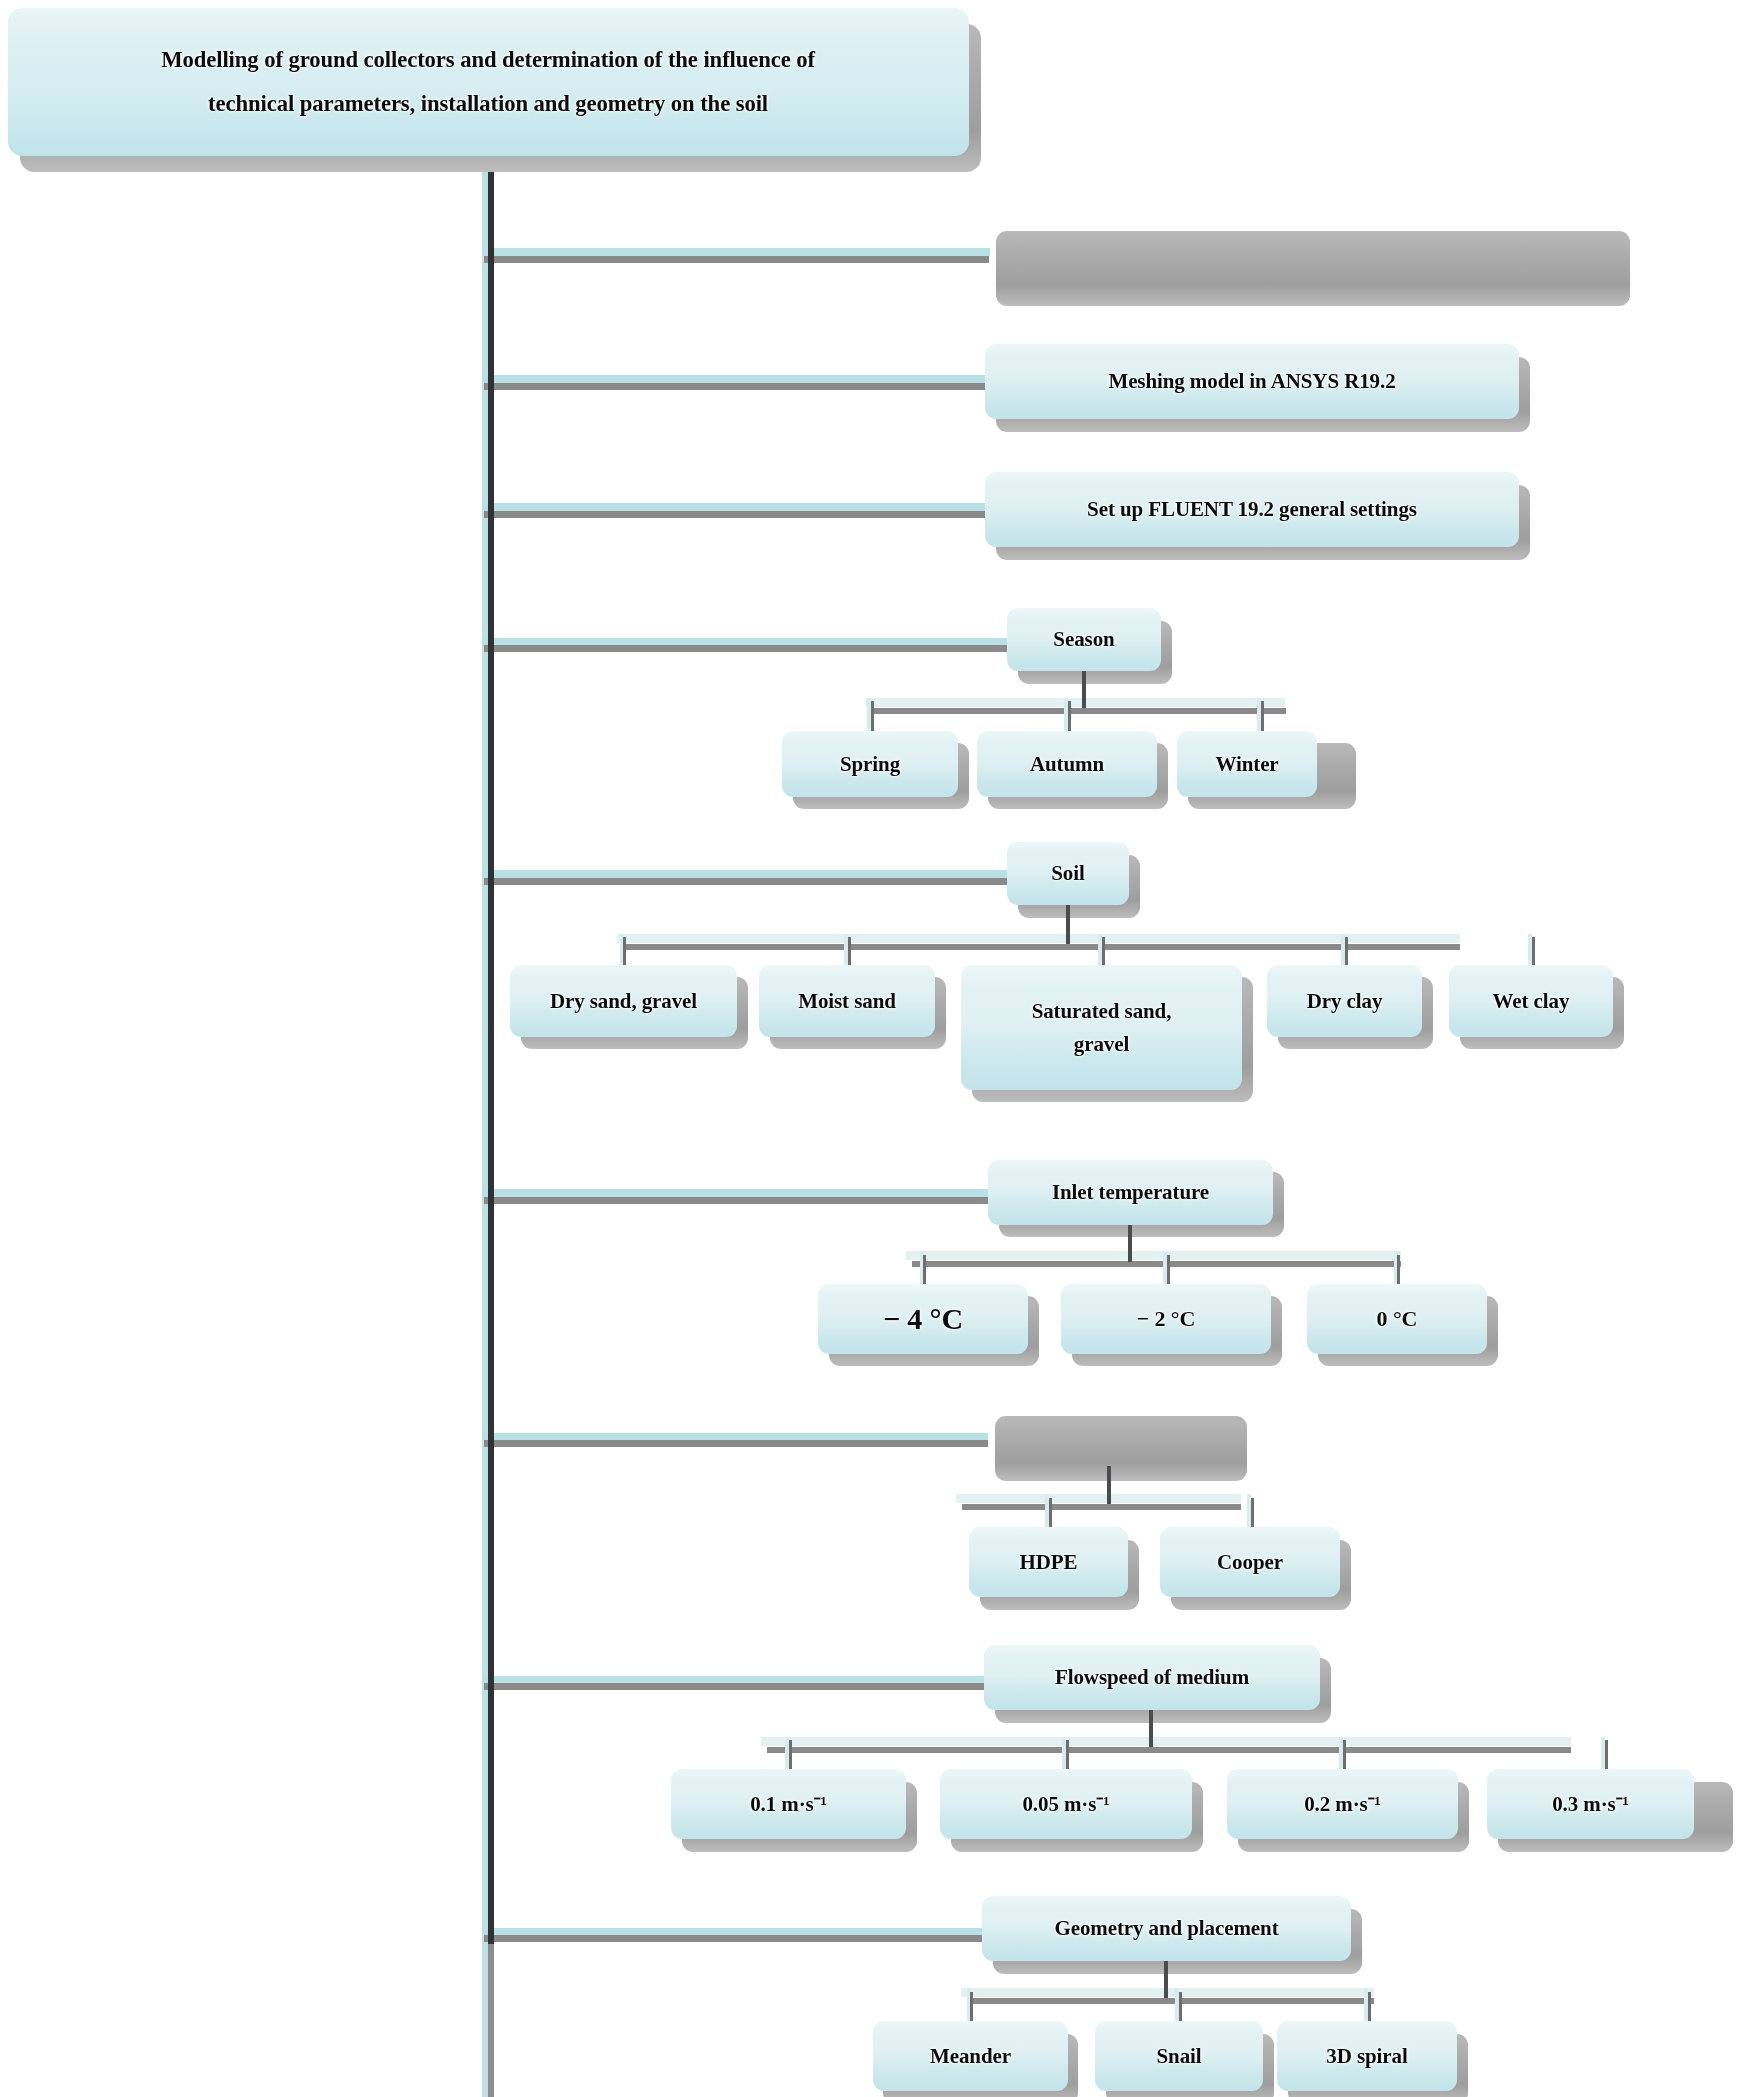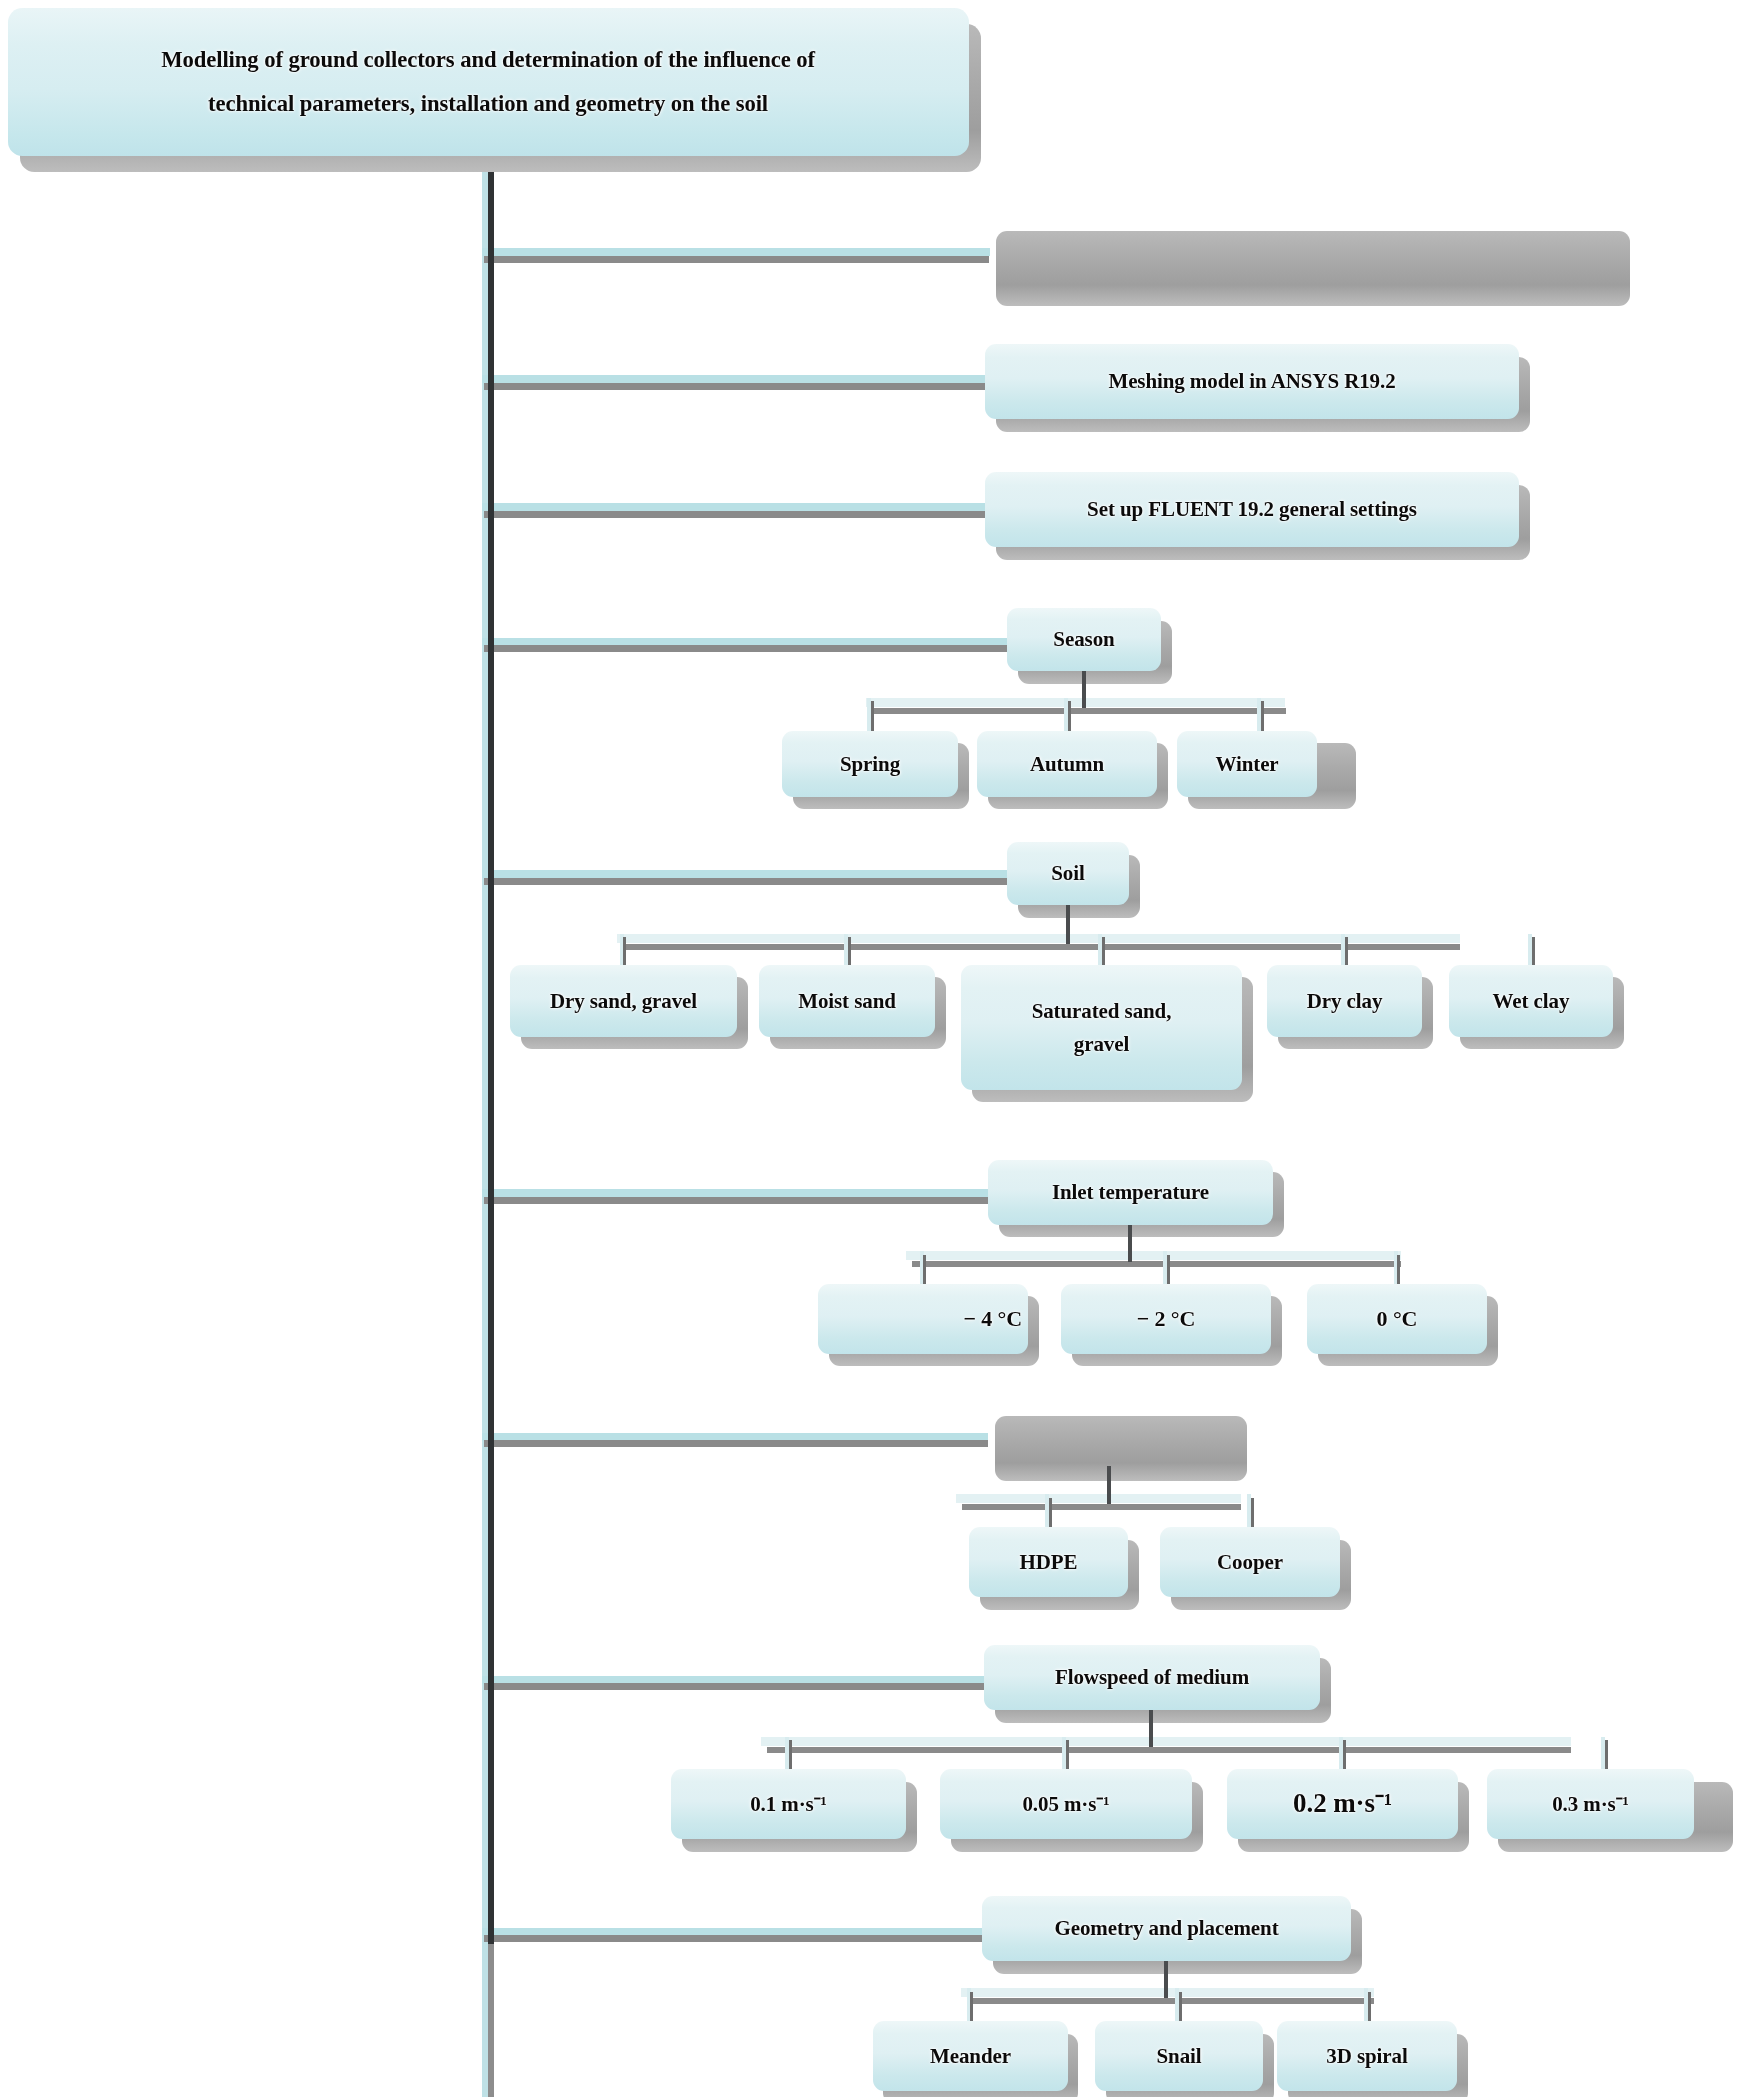--- a/index.html
+++ b/index.html
@@ -159,21 +159,21 @@
     <div class="shadow" style="left: 999px; top: 1172px; width: 285px; height: 65px;"></div>
     <div class="node" style="left: 988px; top: 1160px; width: 285px; height: 65px; font-size: 21px;">
       <span class="lbl">Inlet temperature</span>
     </div>
     <div class="stem-sh" style="left: 1128px; top: 1223px; width: 4.2px; height: 39px;"></div>
     <div class="bar" style="left: 906px; top: 1251px; width: 495px; height: 9.2px;"></div>
     <div class="bar-sh" style="left: 912px; top: 1261px; width: 489px; height: 5.9px;"></div>
     <div class="drop" style="left: 920px; top: 1251px; width: 3.8px; height: 37px;"></div>
     <div class="drop-sh" style="left: 923px; top: 1255px; width: 3.4px; height: 34px;"></div>
     <div class="shadow" style="left: 829px; top: 1296px; width: 210px; height: 70px;"></div>
-    <div class="node" style="left: 818px; top: 1284px; width: 210px; height: 70px; font-size: 22px; justify-content: flex-end;">
+    <div class="node" style="left: 818px; top: 1284px; width: 210px; height: 70px; font-size: 30px;">
       <span class="lbl">−  4 °C</span>
     </div>
     <div class="drop" style="left: 1163px; top: 1251px; width: 3.8px; height: 37px;"></div>
     <div class="drop-sh" style="left: 1167px; top: 1255px; width: 3.4px; height: 34px;"></div>
     <div class="shadow" style="left: 1072px; top: 1296px; width: 210px; height: 70px;"></div>
     <div class="node" style="left: 1061px; top: 1284px; width: 210px; height: 70px; font-size: 22px;">
       <span class="lbl">− 2 °C</span>
     </div>
     <div class="drop" style="left: 1394px; top: 1251px; width: 3.8px; height: 37px;"></div>
     <div class="drop-sh" style="left: 1397px; top: 1255px; width: 3.4px; height: 34px;"></div>
@@ -216,21 +216,21 @@
     </div>
     <div class="drop" style="left: 1062px; top: 1737px; width: 3.8px; height: 38px;"></div>
     <div class="drop-sh" style="left: 1066px; top: 1740px; width: 3.4px; height: 34px;"></div>
     <div class="shadow" style="left: 951px; top: 1782px; width: 252px; height: 70px;"></div>
     <div class="node" style="left: 940px; top: 1769px; width: 252px; height: 70px; font-size: 21px;">
       <span class="lbl">0.05 m·s⁻¹</span>
     </div>
     <div class="drop" style="left: 1339px; top: 1737px; width: 3.8px; height: 38px;"></div>
     <div class="drop-sh" style="left: 1343px; top: 1740px; width: 3.4px; height: 34px;"></div>
     <div class="shadow" style="left: 1238px; top: 1782px; width: 231px; height: 70px;"></div>
-    <div class="node" style="left: 1227px; top: 1769px; width: 231px; height: 70px; font-size: 27px;">
+    <div class="node" style="left: 1227px; top: 1769px; width: 231px; height: 70px; font-size: 21px;">
       <span class="lbl">0.2 m·s⁻¹</span>
     </div>
     <div class="drop" style="left: 1601px; top: 1737px; width: 3.8px; height: 38px;"></div>
     <div class="drop-sh" style="left: 1605px; top: 1740px; width: 3.4px; height: 34px;"></div>
     <div class="shadow" style="left: 1498px; top: 1782px; width: 235px; height: 70px;"></div>
     <div class="node" style="left: 1487px; top: 1769px; width: 207px; height: 70px; font-size: 21px;">
       <span class="lbl">0.3 m·s⁻¹</span>
     </div>
     <div class="trunk" style="left: 482px; top: 1928px; width: 504px; height: 7.6px;"></div>
     <div class="trunk-sh" style="left: 484px; top: 1935px; width: 502px; height: 6.7px;"></div>

